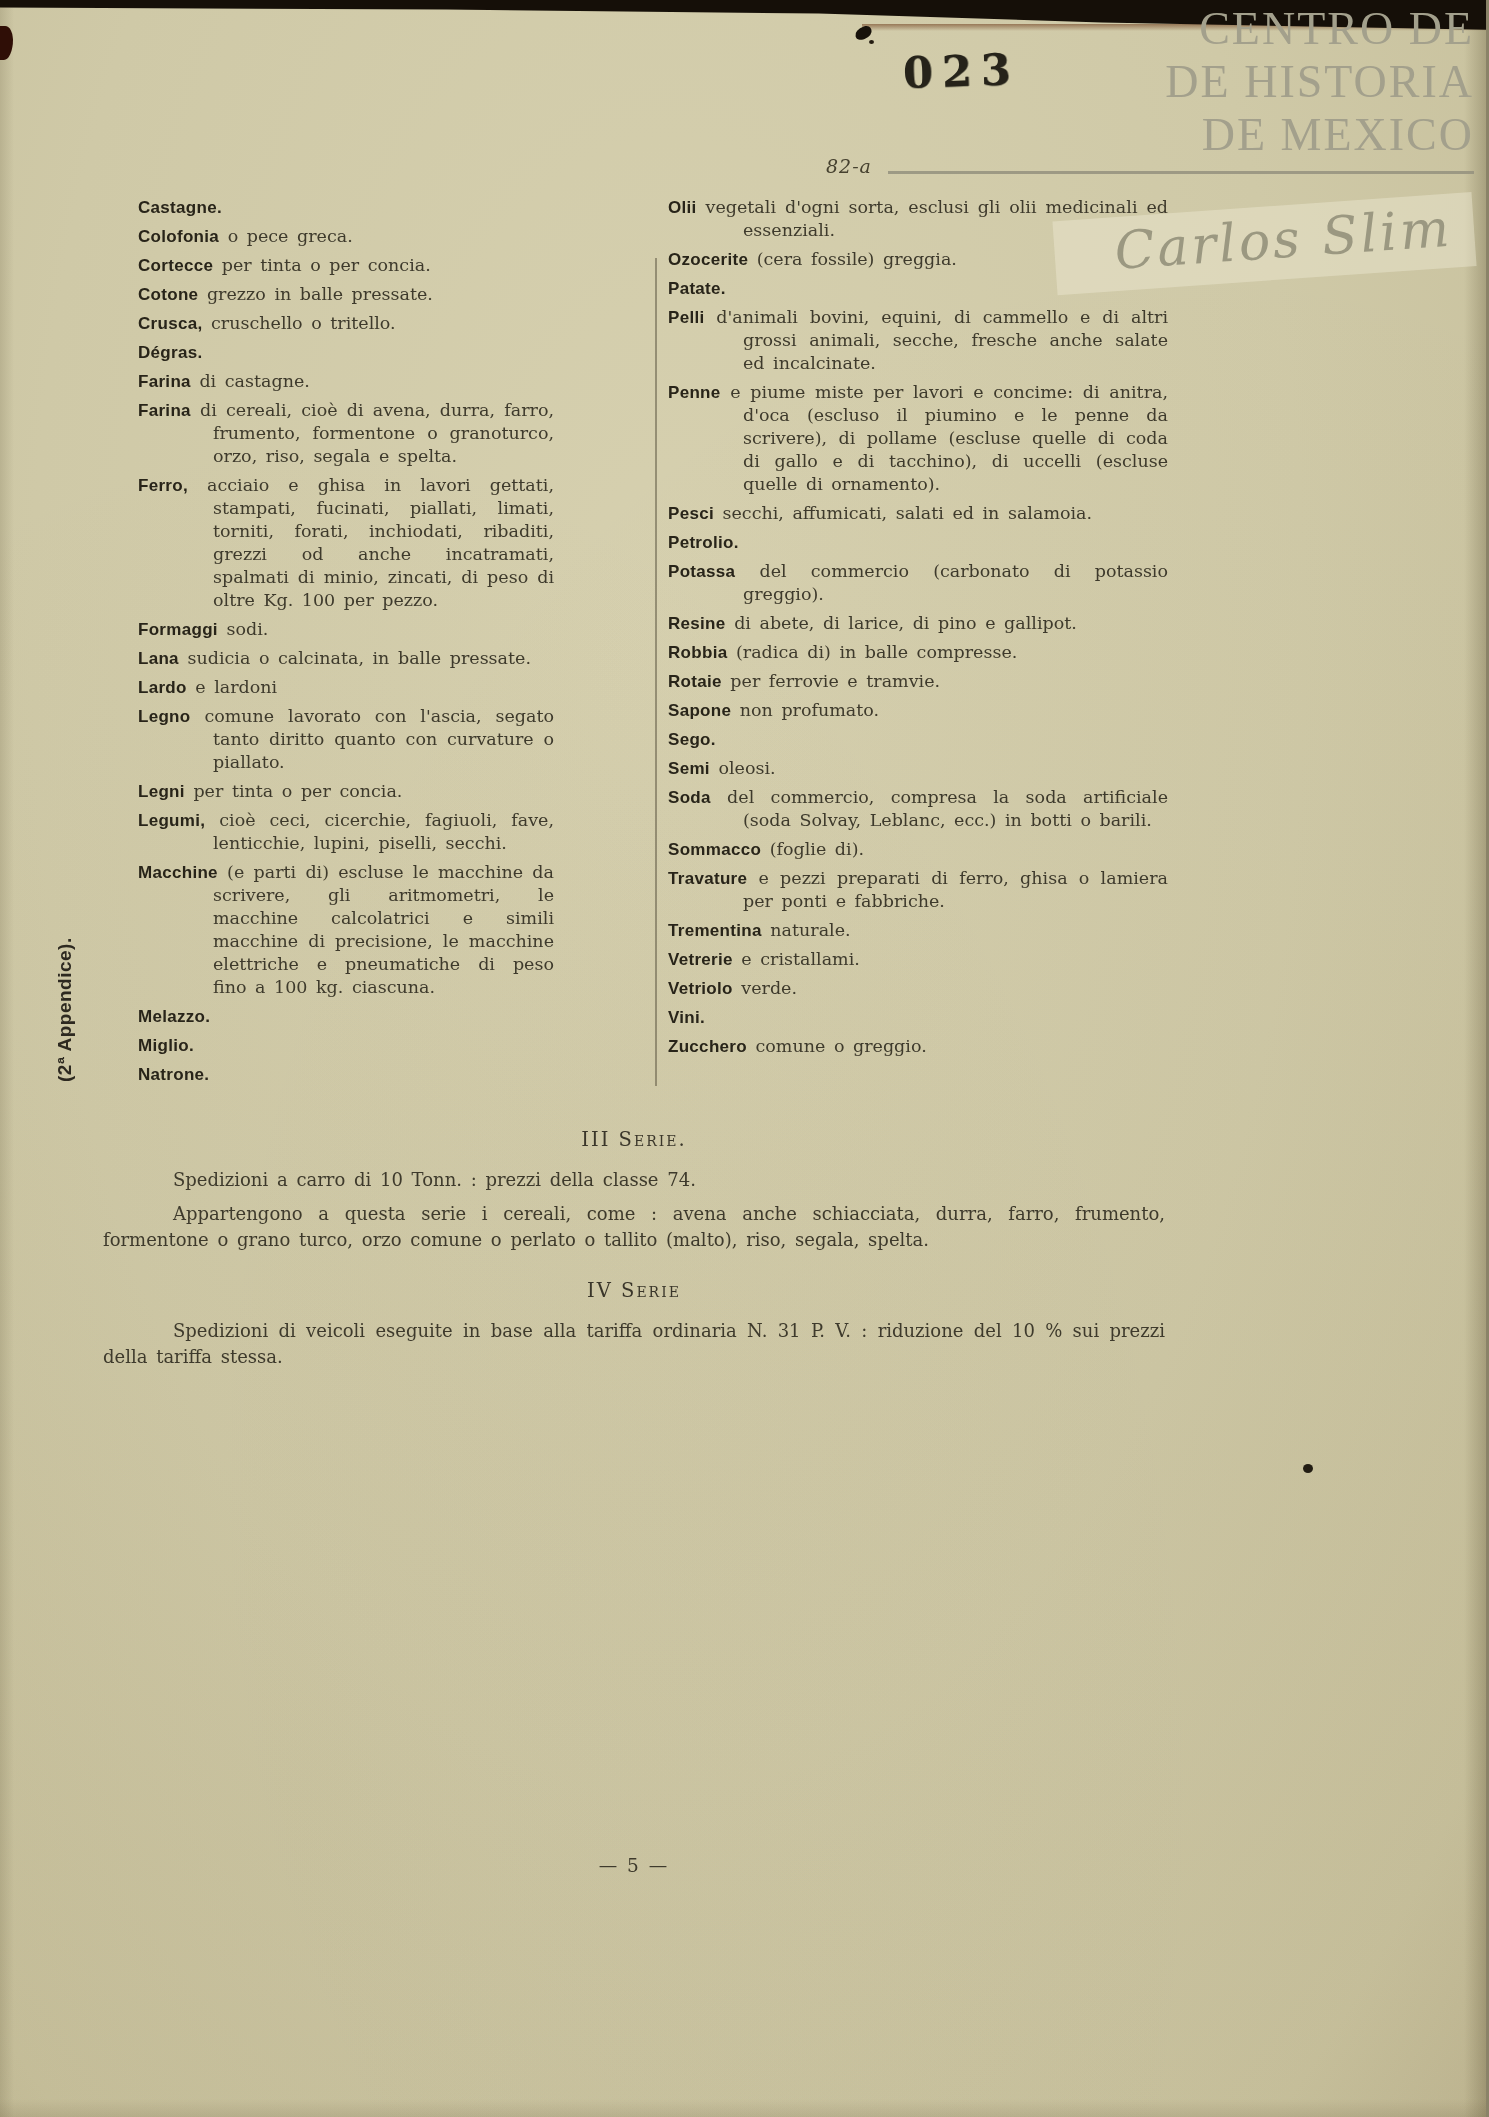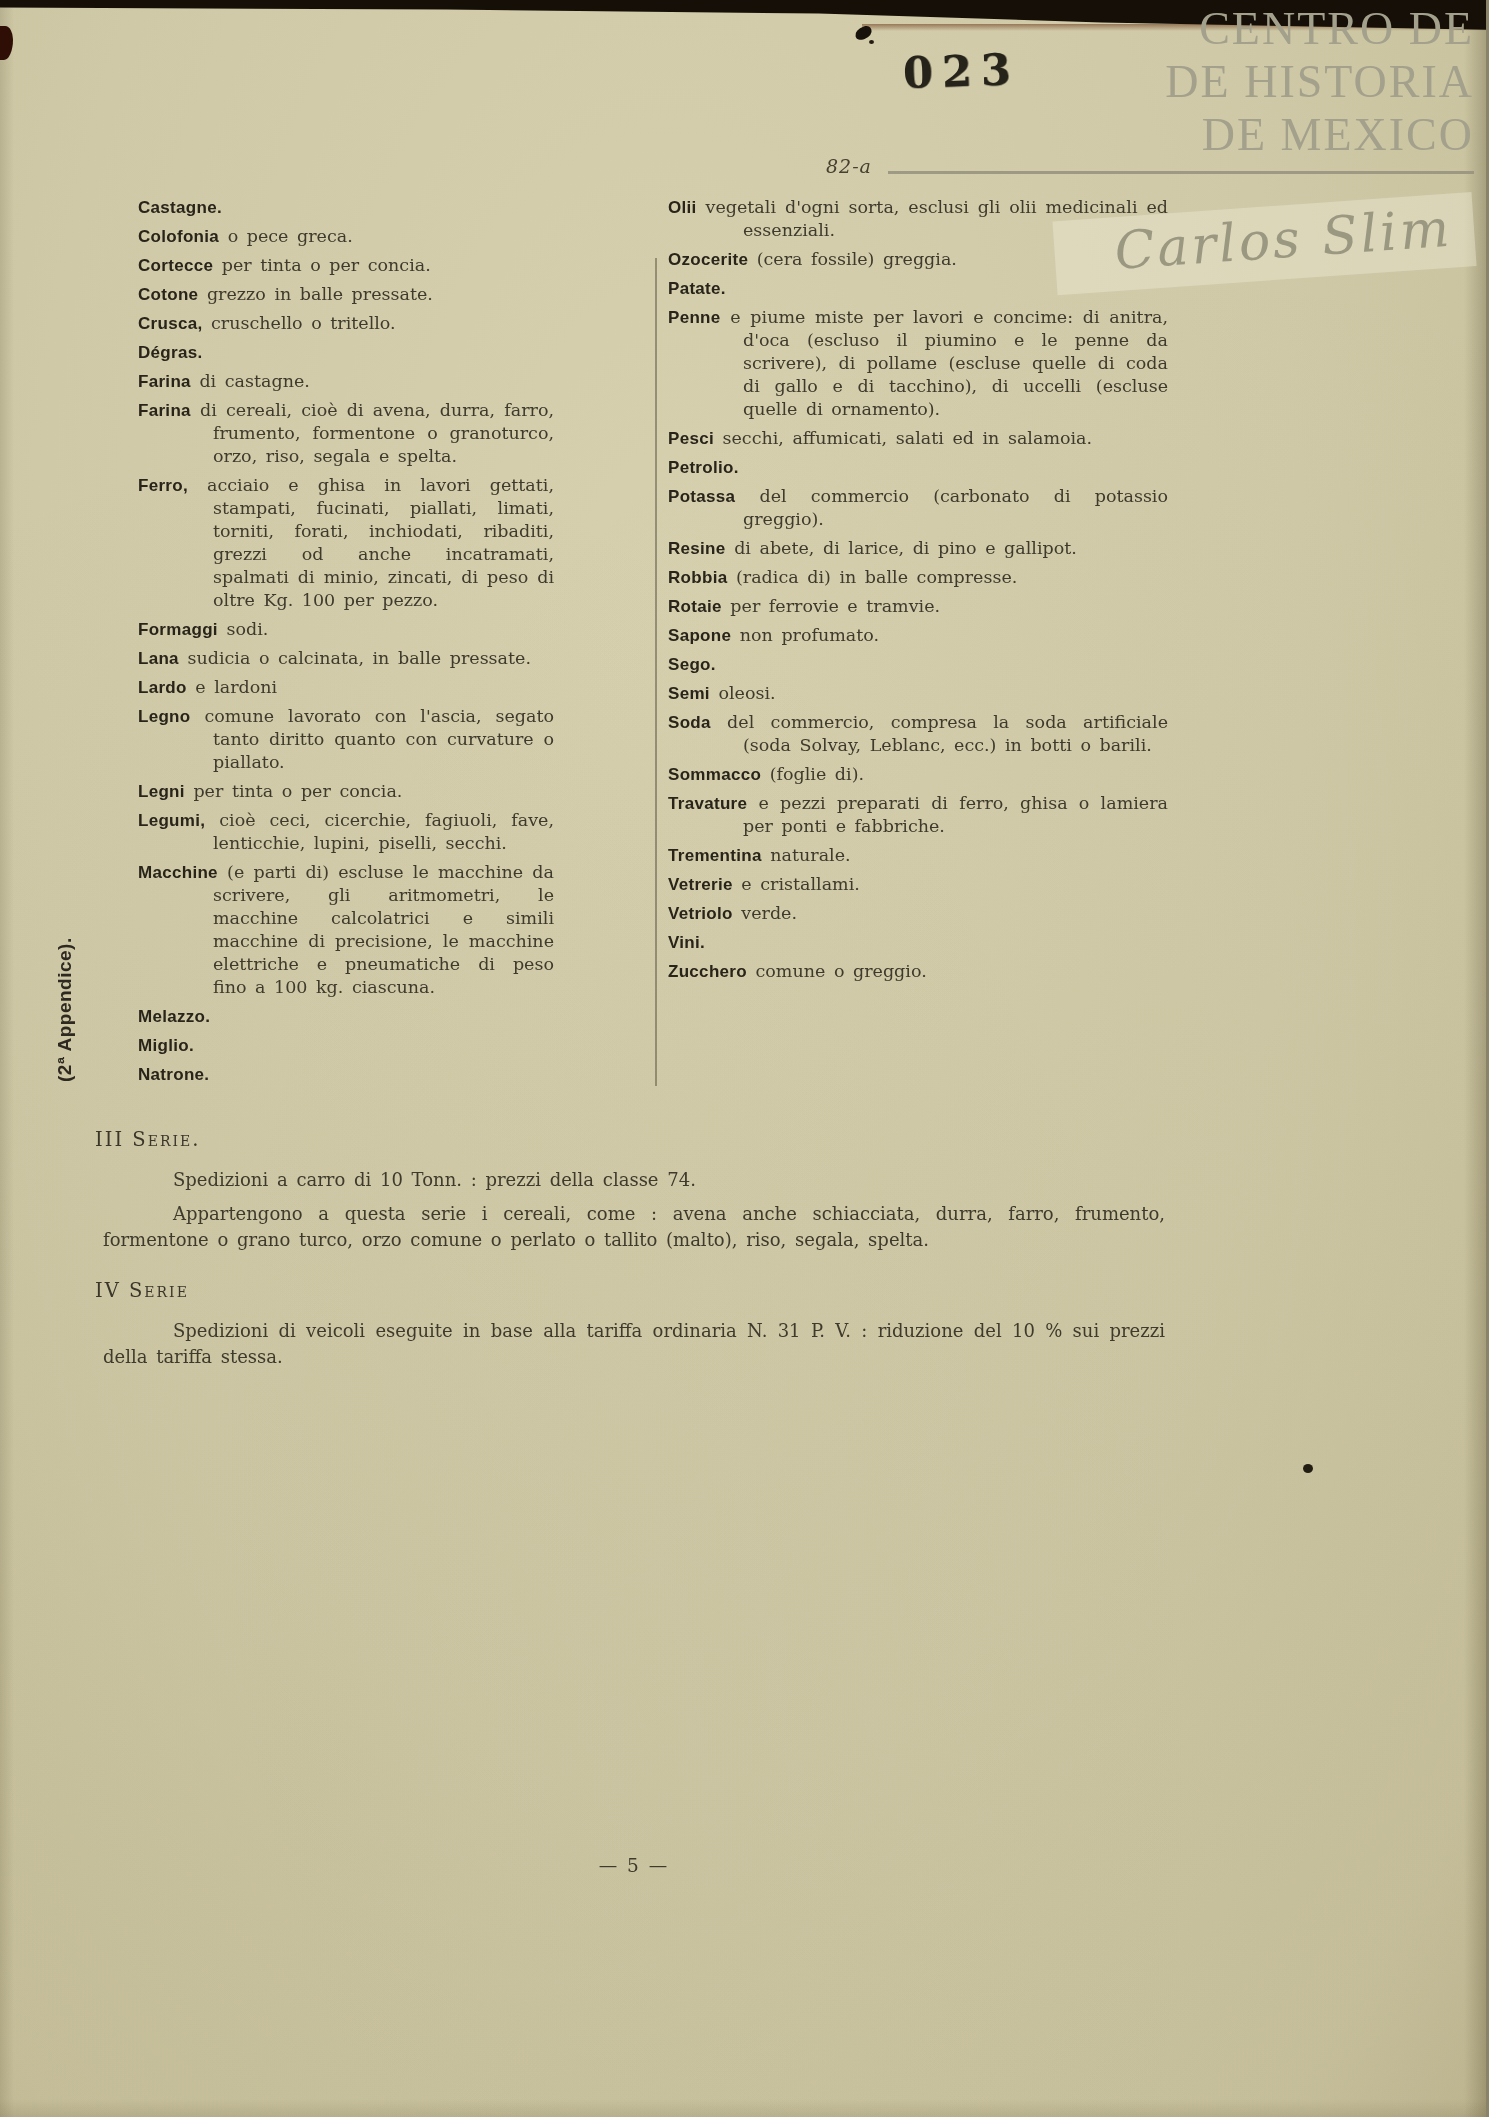--- a/index.html
+++ b/index.html
@@ -45,21 +45,21 @@
   .left-col{left:94px;top:196px;width:416px;margin-left:44px;}
   .right-col{left:668px;top:196px;width:500px;}
   .entry{margin:0 0 6px 0;padding-left:75px;text-indent:-75px;text-align:justify;}
   .term{font-family:"Liberation Sans",sans-serif;font-weight:700;color:#282419;letter-spacing:.3px;font-size:17px;}
   .divider{position:absolute;left:655px;top:258px;width:2px;height:828px;z-index:2;background:rgba(70,64,46,.45);}
 
   .appendix-note{position:absolute;left:54px;top:1082px;z-index:2;transform:rotate(-90deg);transform-origin:0 0;
     font-family:"Liberation Sans",sans-serif;font-weight:700;font-size:19px;color:#2d2920;white-space:nowrap;letter-spacing:.5px;}
 
   .sections{position:absolute;left:95px;top:1128px;width:1078px;z-index:2;}
-  .serie-heading{margin:0 0 16px 0;font-weight:400;font-size:19.5px;
+  .serie-heading{margin:0 0 16px 0;font-weight:400;font-size:19.5px;text-align:center;
     font-variant:small-caps;letter-spacing:2px;color:#3a362a;}
   .serie-heading.second{margin-top:26px;}
   .para{margin:8px;font-size:18px;line-height:26px;text-align:justify;text-indent:70px;word-spacing:3px;color:#3e3a2c;}
 
   .footer{position:absolute;left:95px;top:1855px;width:1078px;text-align:center;z-index:2;
     font-size:18.5px;letter-spacing:2px;color:#3e3a2c;}
 </style>
 </head>
 <body>
 
@@ -103,20 +103,21 @@
       <p class="entry"><b class="term">Macchine</b> (e parti di) escluse le macchine da scrivere, gli aritmometri, le macchine calcolatrici e simili macchine di precisione, le macchine elettriche e pneumatiche di peso fino a 100 kg. ciascuna.</p>
       <p class="entry"><b class="term">Melazzo.</b></p>
       <p class="entry"><b class="term">Miglio.</b></p>
       <p class="entry"><b class="term">Natrone.</b></p>
     </div>
   <div class="divider"></div>
   <div class="col right-col" id="right-col">
       <p class="entry"><b class="term">Olii</b> vegetali d'ogni sorta, esclusi gli olii medicinali ed essenziali.</p>
       <p class="entry"><b class="term">Ozocerite</b> (cera fossile) greggia.</p>
       <p class="entry"><b class="term">Patate.</b></p>
+      <p class="entry"><b class="term">Pelli</b> d'animali bovini, equini, di cammello e di altri grossi animali, secche, fresche anche salate ed incalcinate.</p>
       <p class="entry"><b class="term">Penne</b> e piume miste per lavori e concime: di anitra, d'oca (escluso il piumino e le penne da scrivere), di pollame (escluse quelle di coda di gallo e di tacchino), di uccelli (escluse quelle di ornamento).</p>
       <p class="entry"><b class="term">Pesci</b> secchi, affumicati, salati ed in salamoia.</p>
       <p class="entry"><b class="term">Petrolio.</b></p>
       <p class="entry"><b class="term">Potassa</b> del commercio (carbonato di potassio greggio).</p>
       <p class="entry"><b class="term">Resine</b> di abete, di larice, di pino e gallipot.</p>
       <p class="entry"><b class="term">Robbia</b> (radica di) in balle compresse.</p>
       <p class="entry"><b class="term">Rotaie</b> per ferrovie e tramvie.</p>
       <p class="entry"><b class="term">Sapone</b> non profumato.</p>
       <p class="entry"><b class="term">Sego.</b></p>
       <p class="entry"><b class="term">Semi</b> oleosi.</p>

